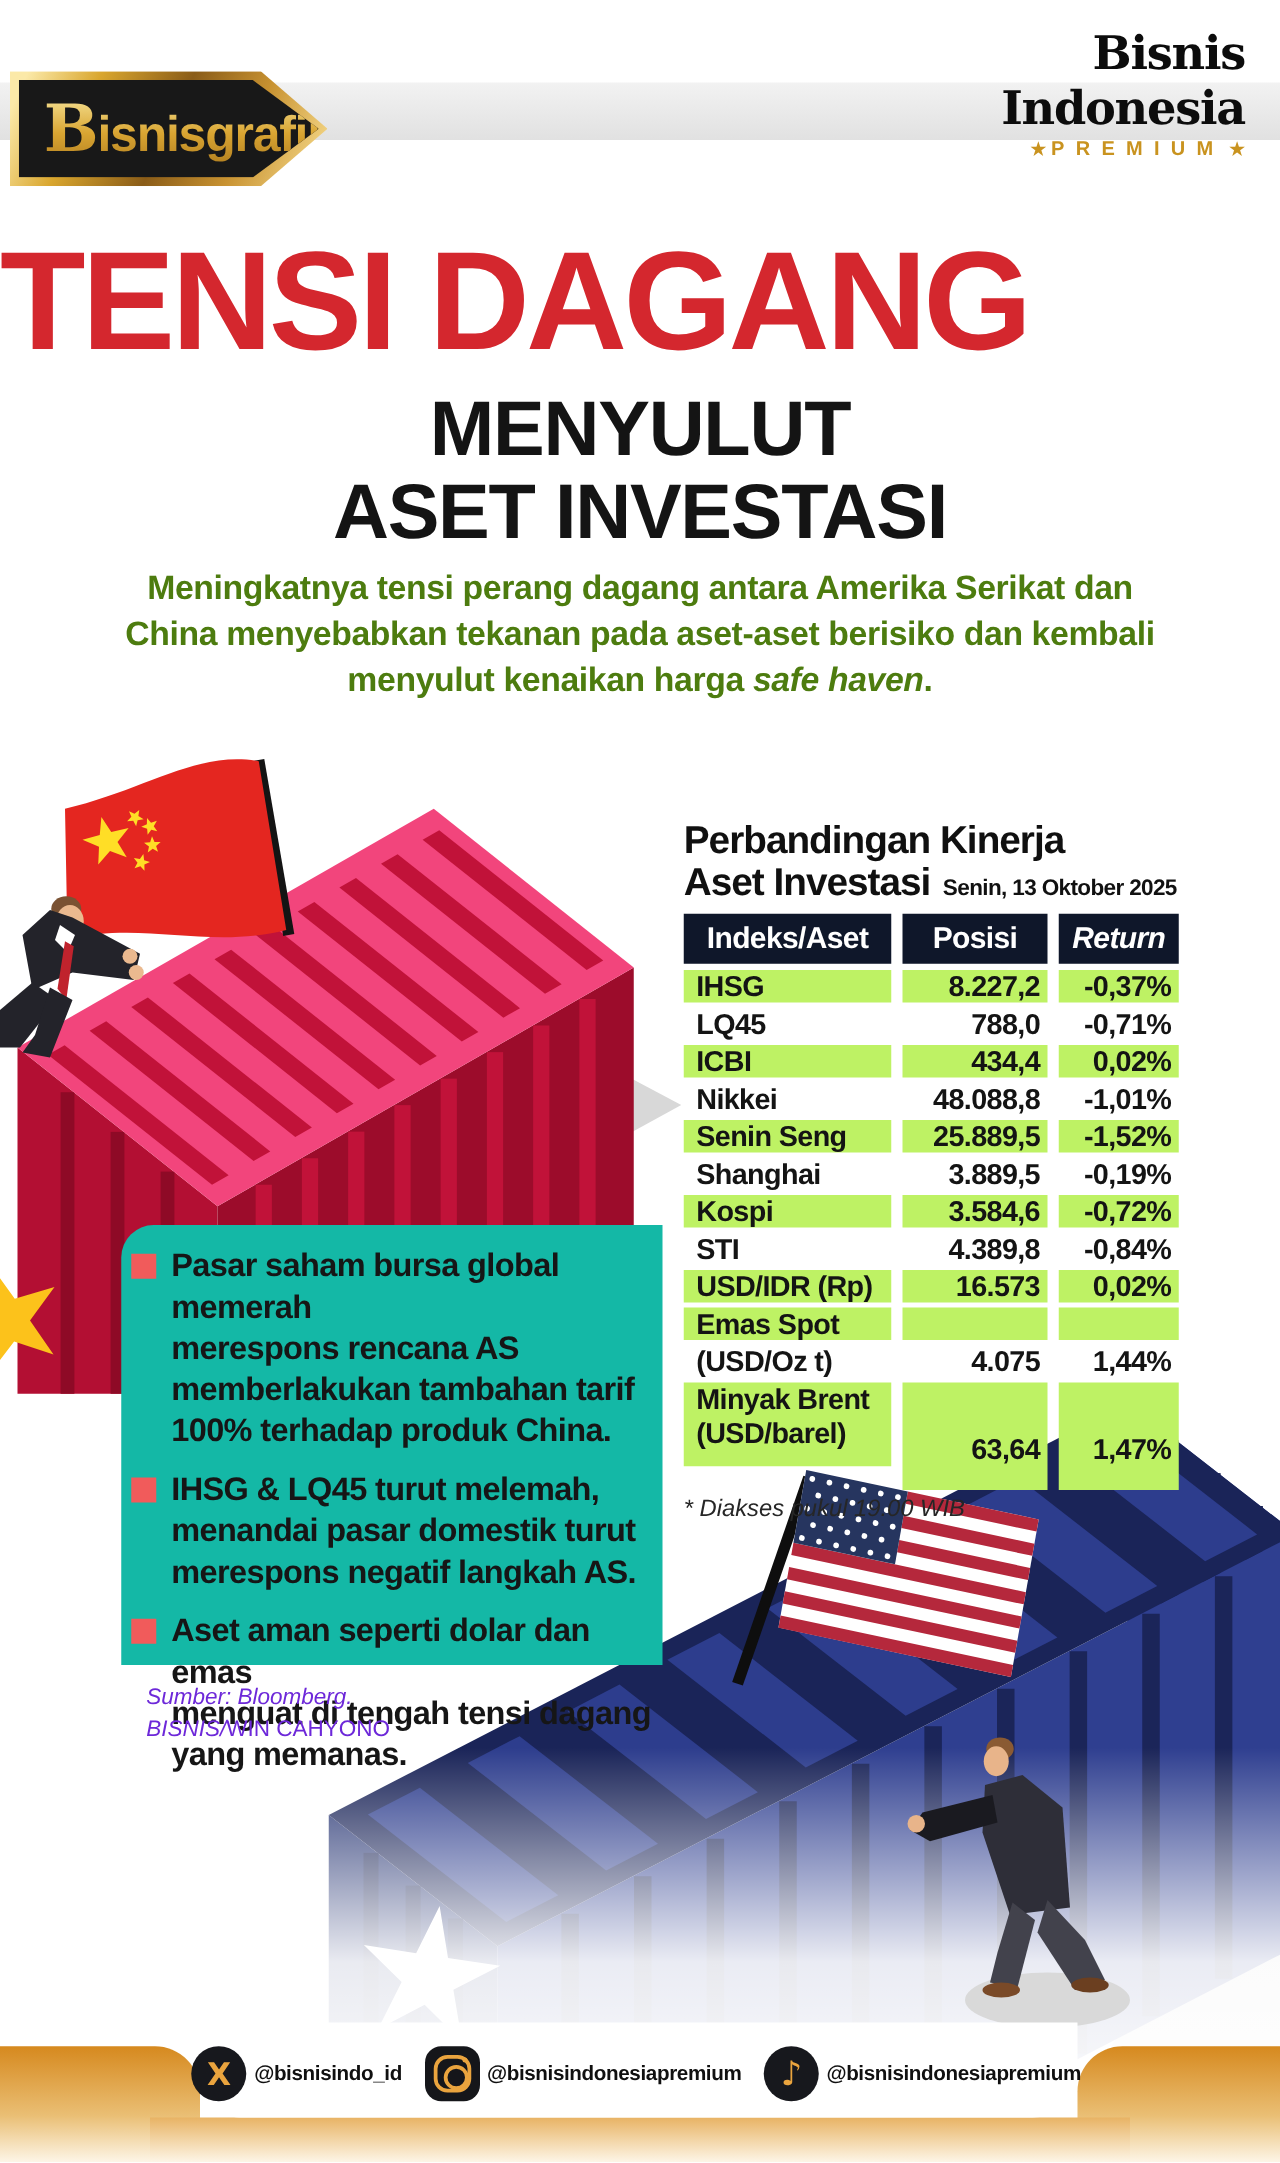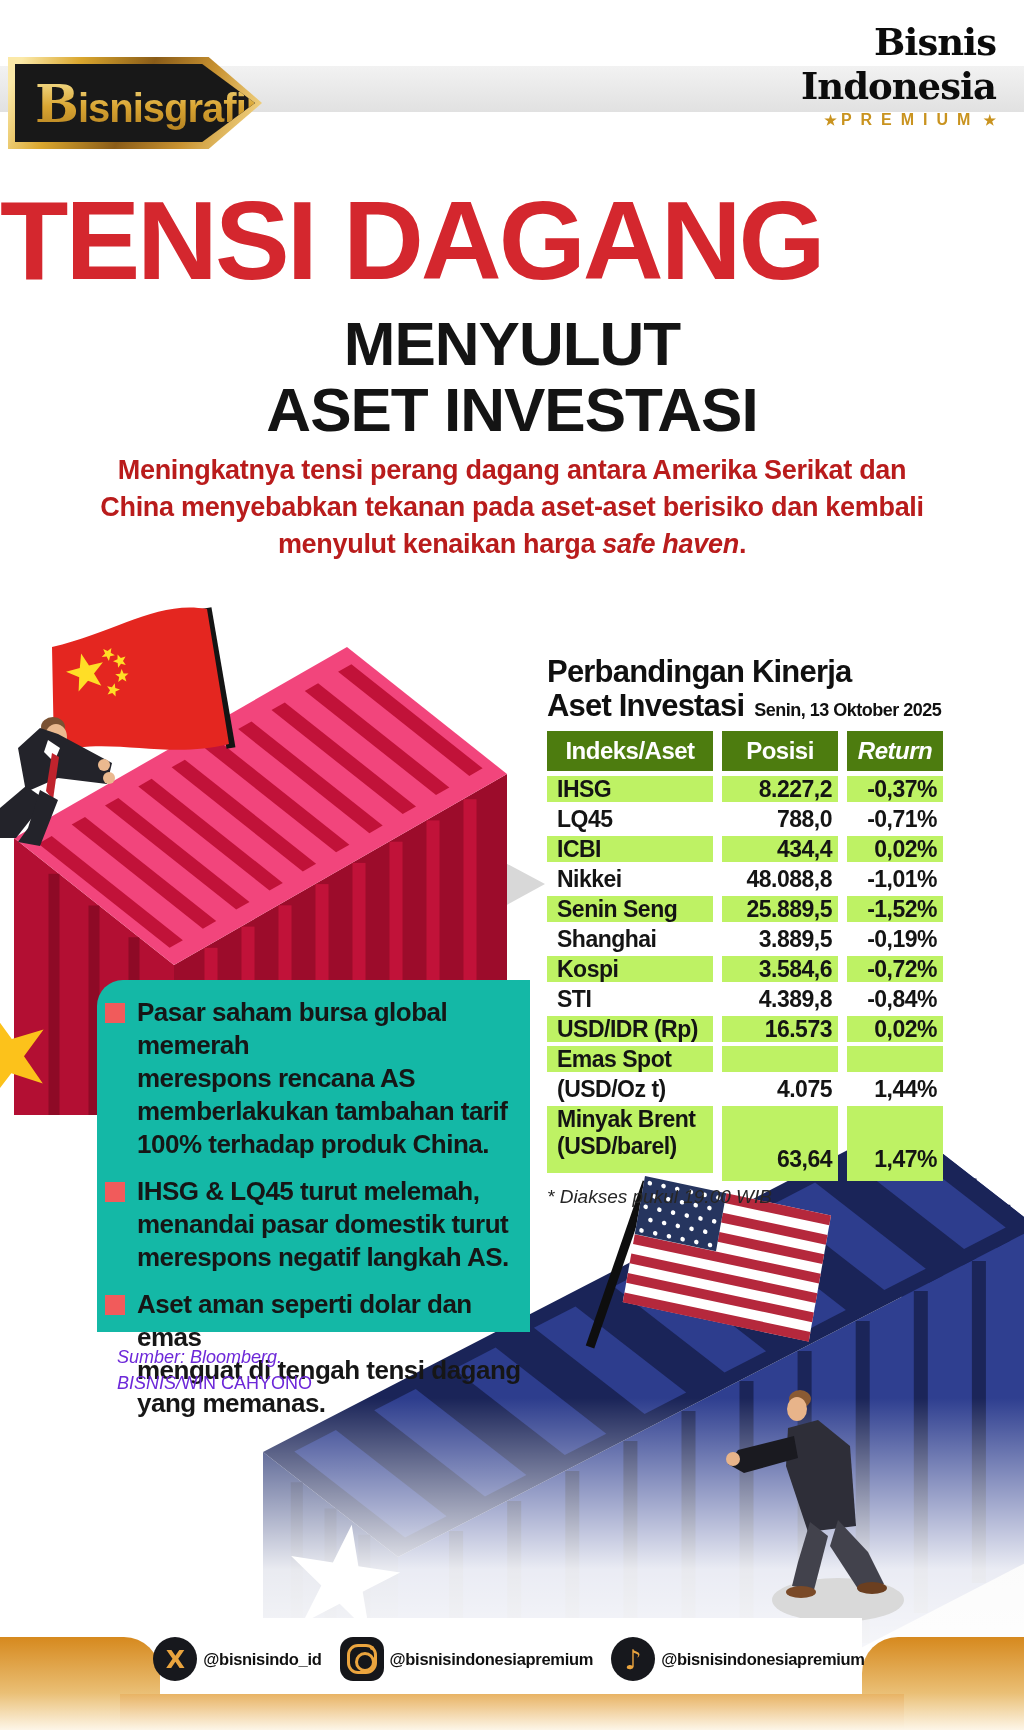--- a/index.html
+++ b/index.html
@@ -24,46 +24,46 @@
   .brand-premium .pm{letter-spacing:9px;padding:0 4px;}
   .brand-premium .st{font-size:14px;letter-spacing:0;}
 
   
   .title-main{position:absolute;left:0;top:182px;width:100%;text-align:left;z-index:2;
       font-size:112px;line-height:118px;font-weight:bold;letter-spacing:-3px;color:#d4272e;}
   .title-sub{position:absolute;left:0;width:100%;text-align:center;z-index:2;
       font-weight:bold;color:#141414;font-size:62px;line-height:64px;letter-spacing:-1px;}
   .t1{top:312px;}.t2{top:378px;}
   .intro{position:absolute;left:0;top:452px;width:100%;text-align:center;z-index:2;
-      font-size:27px;line-height:37px;font-weight:bold;color:#b91c1c;white-space:pre-line;letter-spacing:-0.3px;}
+      font-size:27px;line-height:37px;font-weight:bold;color:#4d7c0f;white-space:pre-line;letter-spacing:-0.3px;}
   .intro .it{font-style:italic;}
 
   
   .illu{position:absolute;z-index:2;}
   #svg-red{left:0;top:555px;}
   #svg-blue{left:210px;top:1060px;}
 
   
   .table{position:absolute;left:547px;top:655px;width:396px;z-index:4;}
   .panel-title{font-size:31px;line-height:34px;font-weight:bold;letter-spacing:-0.8px;color:#101010;}
   .panel-title-row{display:flex;align-items:baseline;}
   .panel-date{font-size:18px;font-weight:bold;margin-left:10px;letter-spacing:-0.5px;}
   .thead,.trow{display:grid;grid-template-columns:166px 116px 96px;column-gap:9px;}
   .thead{margin:8px 0 5px;}
-  .hcell{background:#4d7c0f;color:#fff;height:40px;display:flex;align-items:center;justify-content:center;
+  .hcell{background:#0f172a;color:#fff;height:40px;display:flex;align-items:center;justify-content:center;
          font-size:24px;font-weight:bold;letter-spacing:-0.5px;}
   .hcell.italic{font-style:italic;}
   .trow{margin-bottom:4px;}
   .tcell{height:26px;display:flex;align-items:center;font-size:23px;font-weight:bold;letter-spacing:-0.5px;color:#141414;}
   .trow.shade .tcell{background:#bef264;}
   .tcell.label{padding-left:10px;}
   .tcell.num{justify-content:flex-end;padding-right:6px;}
   .trow.tall .tcell{height:67px;}
   .trow.tall .tcell.label{align-items:flex-start;white-space:pre-line;line-height:27px;}
-  .trow.tall .tcell.num{align-items:flex-end;padding-bottom:8px;}
+  .trow.tall .tcell.num{align-items:flex-end;padding-bottom:19px;}
   .footnote{font-style:italic;font-size:19px;margin-top:5px;color:#262626;}
 
   
   .card{position:absolute;left:97px;top:980px;width:433px;height:352px;background:#14b8a6;
         border-radius:26px 0 0 0;z-index:3;padding:16px 0 0 8px;box-sizing:border-box;}
   .bullet-item{display:flex;margin-bottom:14px;}
   .bullet-marker{width:20px;height:20px;background:#f15b5b;margin:7px 12px 0 0;flex:none;}
   .bullet-text{font-size:26px;line-height:33px;font-weight:bold;white-space:pre-line;
         letter-spacing:-0.5px;color:#161616;}
   .source{position:absolute;left:117px;top:1344px;z-index:3;font-size:18px;line-height:26px;color:#6d28d9;}

